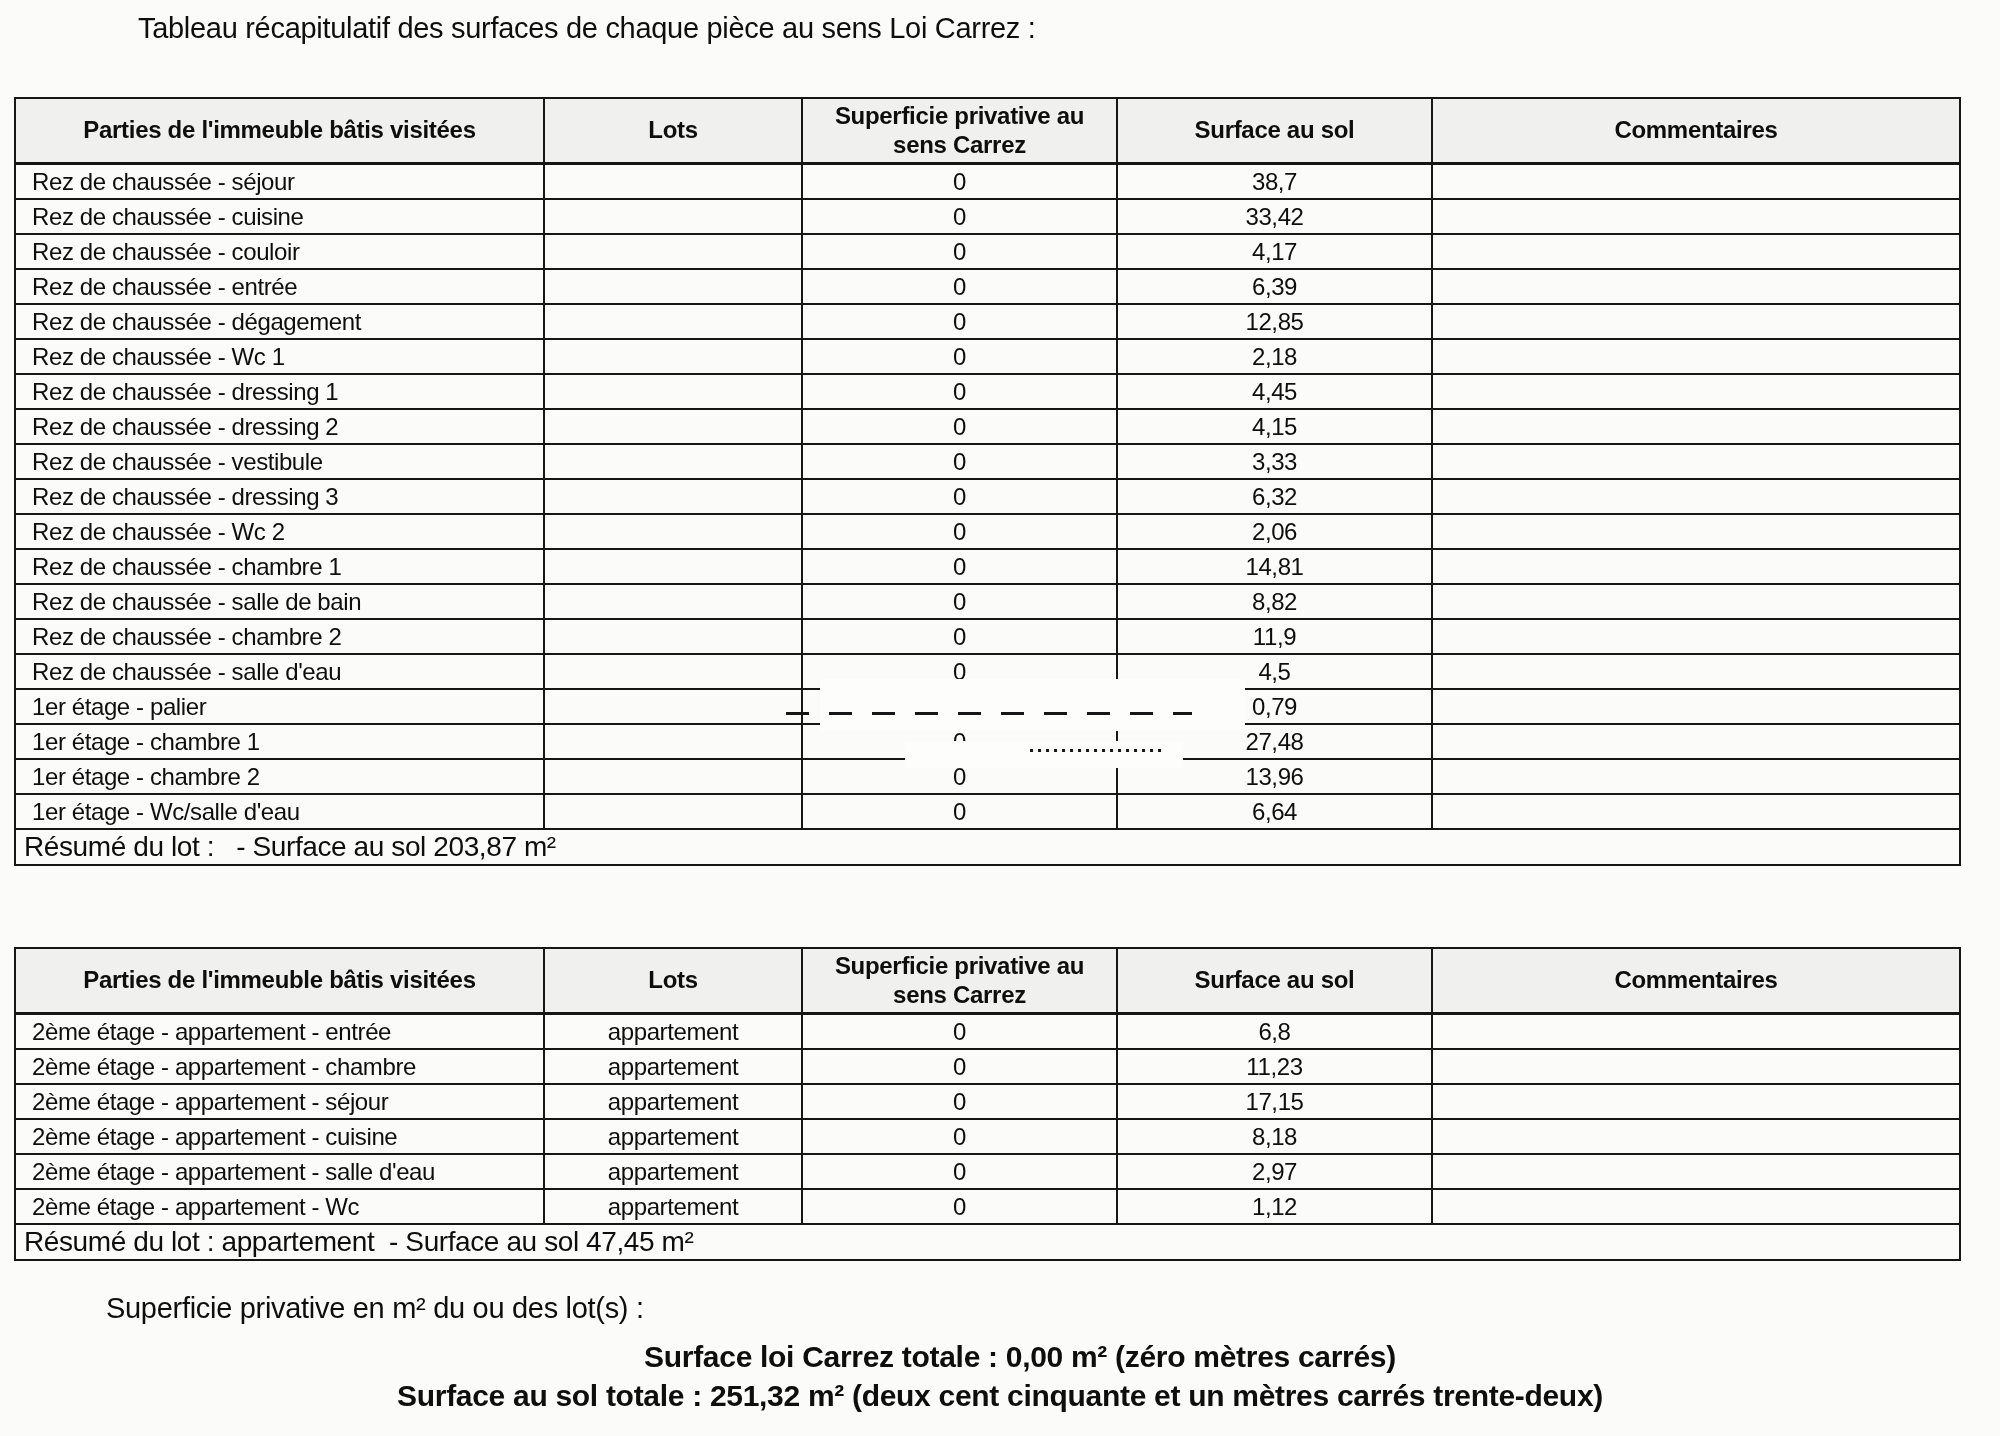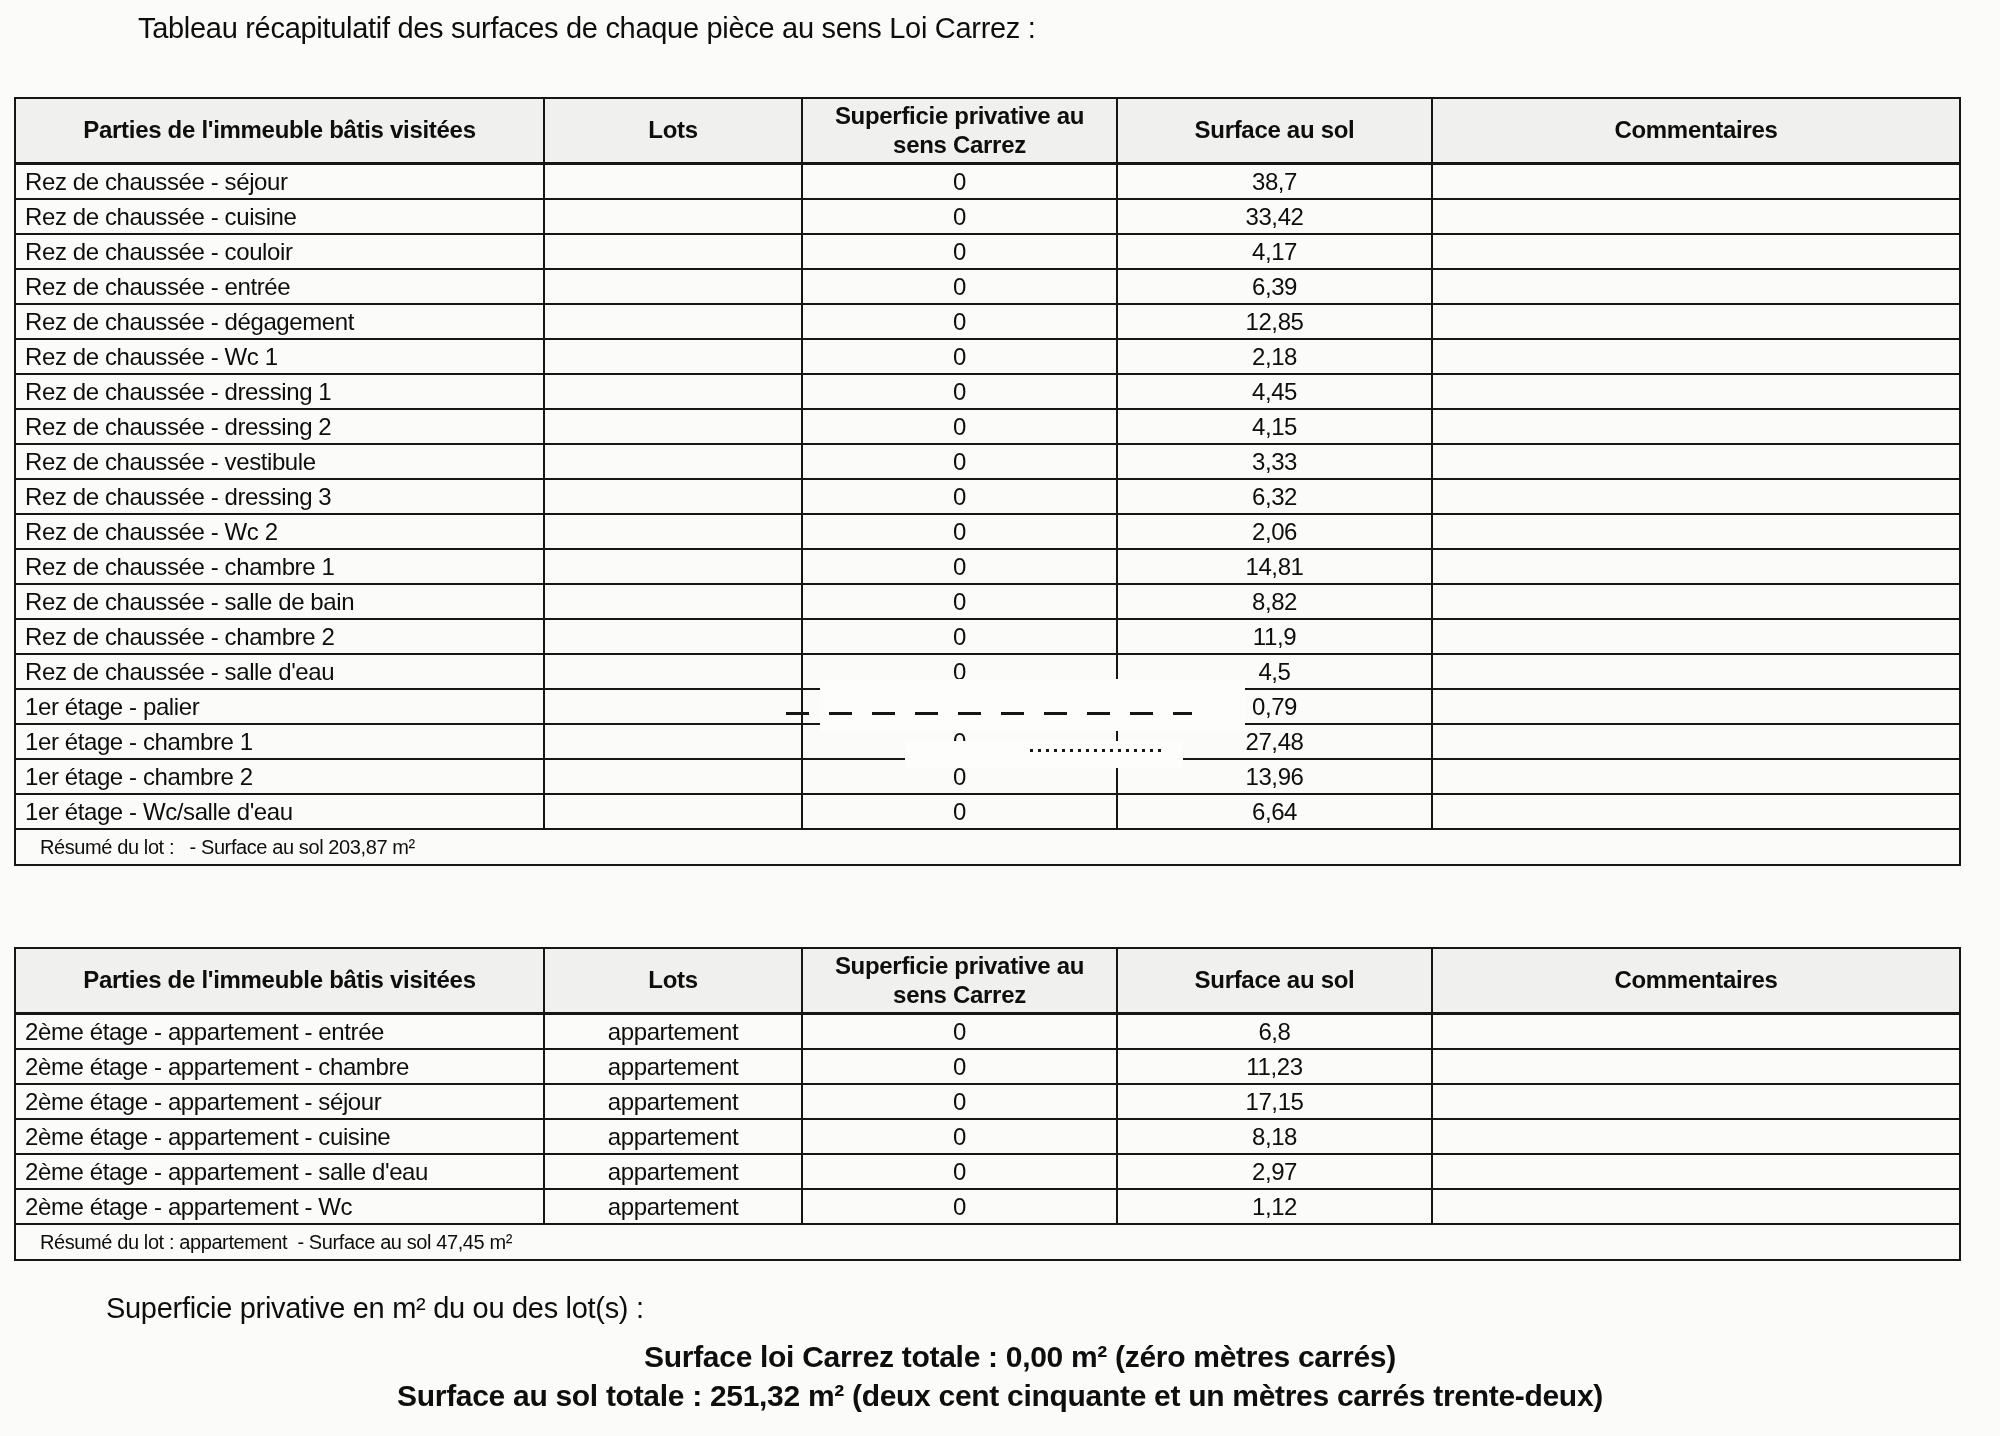--- a/index.html
+++ b/index.html
@@ -30,28 +30,28 @@
     font-size:24px;font-weight:bold;
     height:59px;padding:2px 6px;line-height:1.18;
     letter-spacing:-0.3px;
   }
   table.surfaces td{
     border:2px solid #161616;
     font-size:24px;letter-spacing:-0.4px;
     height:33px;padding:0;
     white-space:nowrap;overflow:hidden;
   }
-  table.surfaces td.c0{text-align:left;padding-left:9px;}
+  table.surfaces td.c0{text-align:left;padding-left:16px;}
   table.surfaces td.c1,
   table.surfaces td.c2,
   table.surfaces td.c3{text-align:center;}
   table.surfaces td.c4{text-align:left;}
   table.surfaces tr.resume td{
-    text-align:left;padding-left:24px;height:34px;
-    white-space:pre;font-size:20px;
+    text-align:left;padding-left:8px;height:34px;
+    white-space:pre;font-size:28px;
   }
   .footer-label{
     position:absolute;left:106px;top:1292px;
     font-size:29px;letter-spacing:-0.3px;
   }
   .total-line{
     position:absolute;left:0;width:2000px;
     text-align:center;font-weight:bold;
     font-size:30px;letter-spacing:-0.3px;
   }

